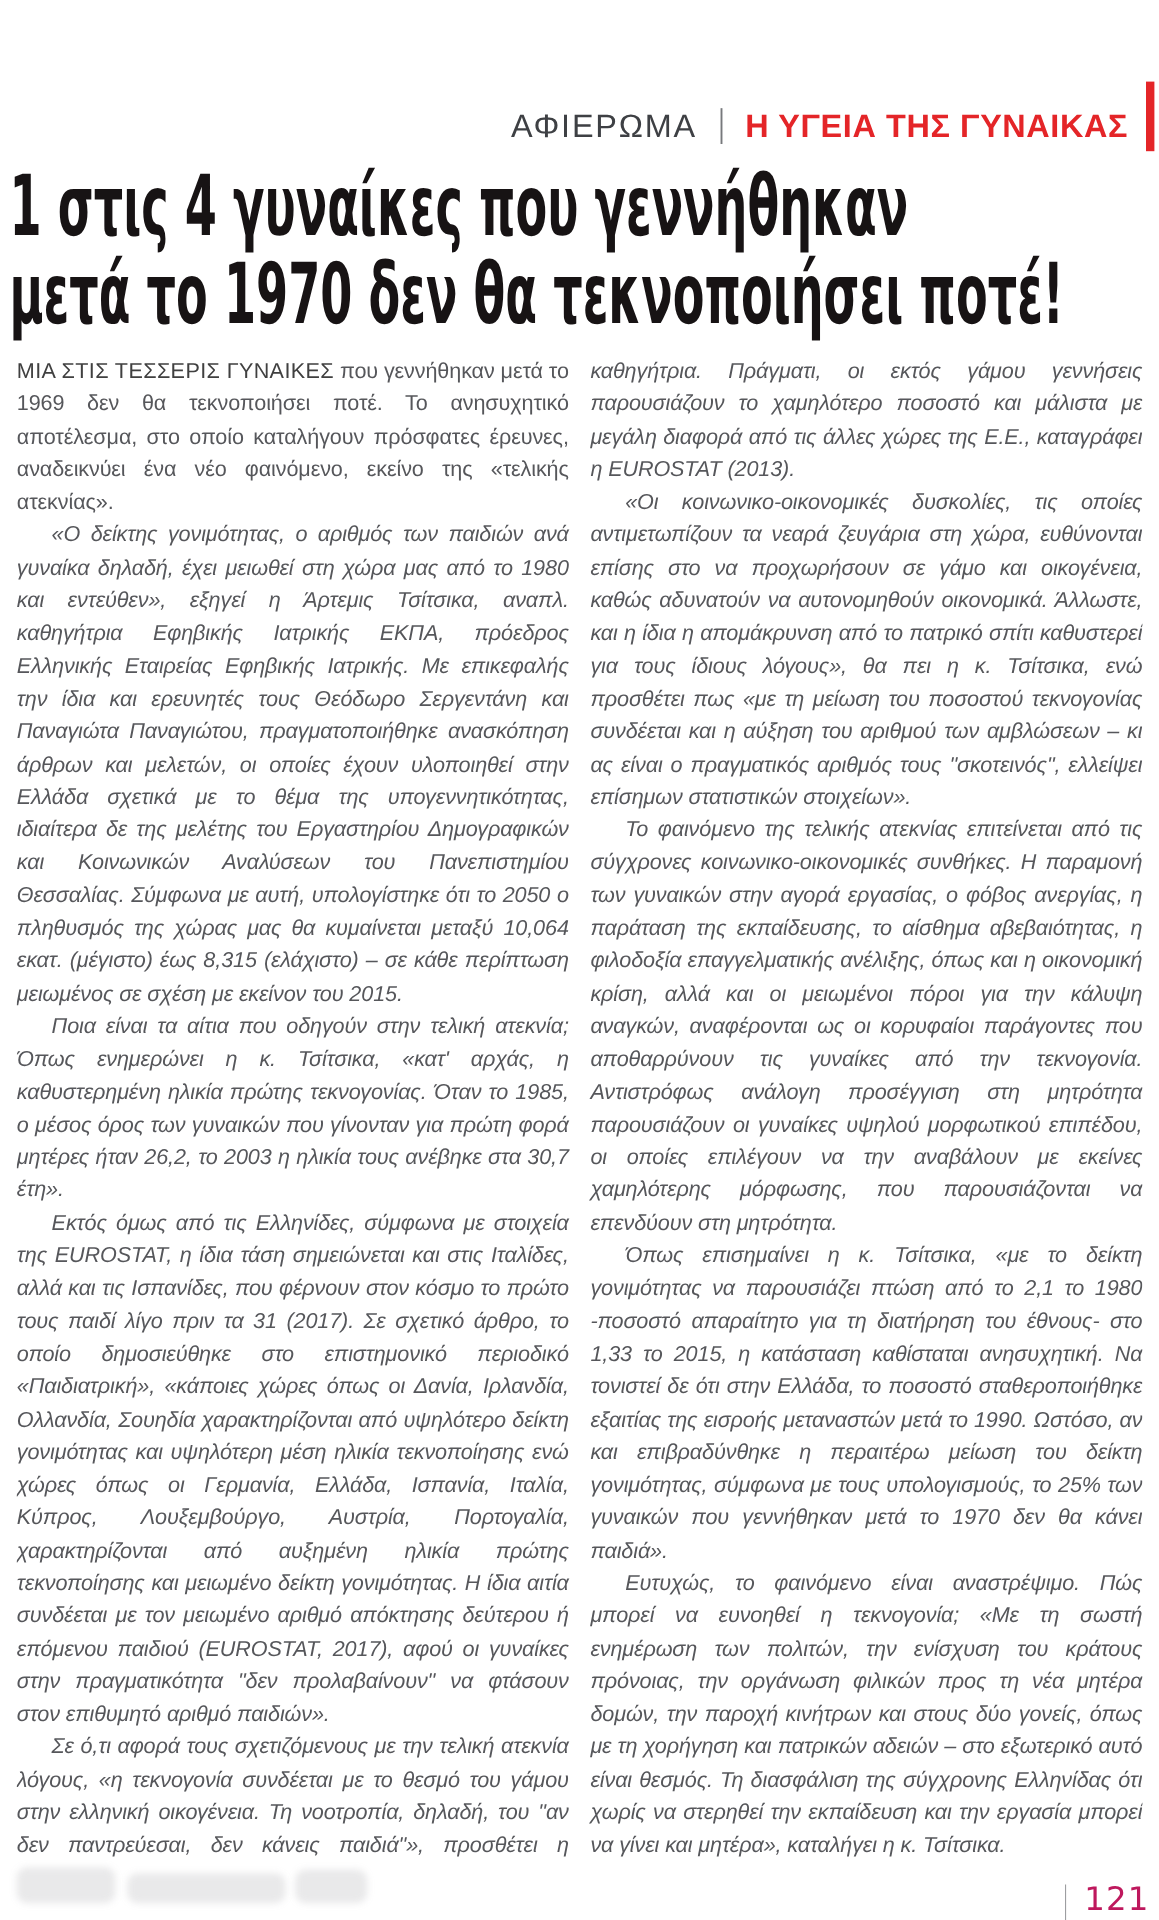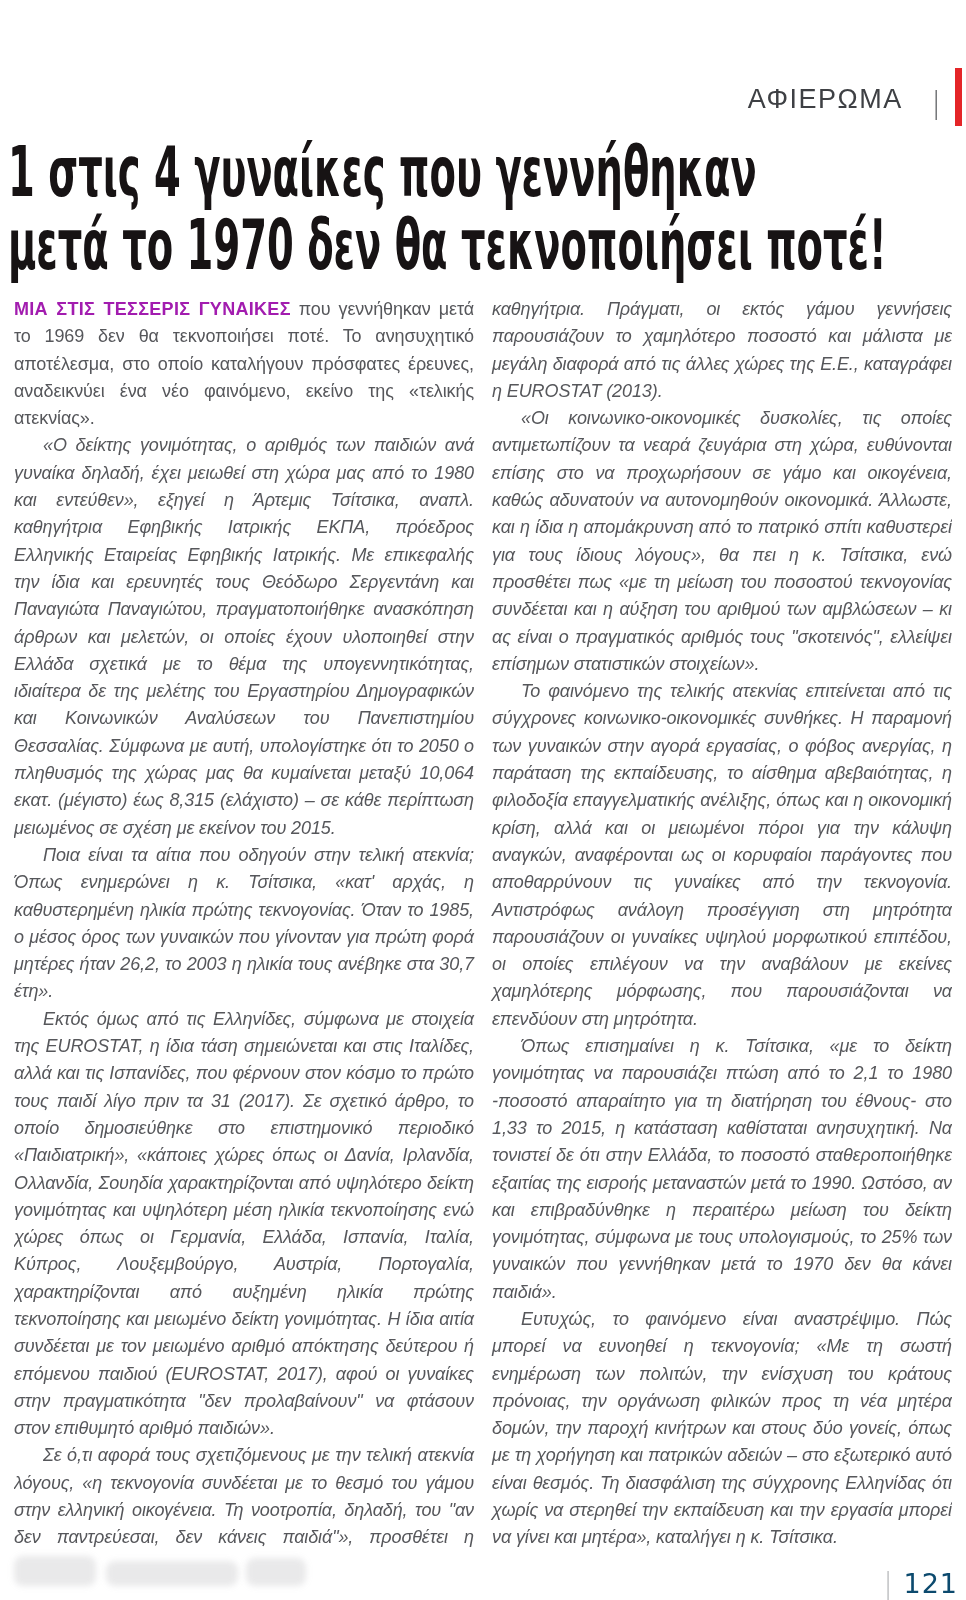--- a/index.html
+++ b/index.html
@@ -5,21 +5,21 @@
   html,body{margin:0;padding:0;}
   body{
     width:966px;height:1600px;background:#ffffff;position:relative;
     font-family:"Liberation Sans", sans-serif;overflow:hidden;
   }
   .page{position:absolute;inset:0;background:#ffffff;}
 
   
   .kicker-row{
     position:absolute;top:84px;right:26px;
-    display:flex;align-items:flex-start;gap:29px;white-space:nowrap;
+    display:flex;align-items:flex-end;gap:16px;white-space:nowrap;
   }
   .kicker{font-size:27px;color:#3e4044;letter-spacing:1.5px;font-weight:400;}
   .kicker-sep{font-size:32px;color:#77797c;font-weight:400;transform:scaleX(.6);}
   .section-title{font-size:27px;font-weight:700;color:#e42528;letter-spacing:.5px;}
   .edge-bar{
     position:absolute;top:68px;right:4px;width:7px;height:58px;background:#e42528;
   }
 
   
   .title{
@@ -32,45 +32,46 @@
 
   
   .article-body{
     position:absolute;left:14px;top:296px;width:938px;height:1266px;
     column-count:2;column-gap:18px;column-fill:auto;overflow:hidden;
     font-size:18px;line-height:27.3px;letter-spacing:-0.1px;
     color:#56575b;text-align:justify;hyphens:auto;
   }
   .p{margin:0;}
   .ind{text-indent:29px;font-style:italic;}
-  .lead{font-weight:bold;color:#a21caf;letter-spacing:.3px;}
+  .lead{font-weight:normal;color:#404040;letter-spacing:.3px;}
 
   
   .page-num-row{
     position:absolute;top:1566px;right:8px;
     display:flex;align-items:center;gap:10px;
     font-family:"DejaVu Sans", sans-serif;
   }
   .pn-sep{font-size:30px;color:#8d8f92;font-weight:300;transform:scaleX(.55);}
-  .pn{font-size:27px;color:#0c4a6e;letter-spacing:1px;}
+  .pn{font-size:27px;color:#be185d;letter-spacing:1px;}
 
   
   .ghost{position:absolute;background:rgba(120,120,125,.16);filter:blur(3px);border-radius:9px;}
   .ghost.g1{left:14px;top:1556px;width:82px;height:30px;}
   .ghost.g2{left:106px;top:1561px;width:132px;height:25px;}
   .ghost.g3{left:246px;top:1558px;width:60px;height:28px;}
 </style>
 </head>
 <body>
 
 <div class="page">
 
   <div class="kicker-row">
     <span class="kicker">ΑΦΙΕΡΩΜΑ</span>
     <span class="kicker-sep">|</span>
+    <span class="section-title">Η ΥΓΕΙΑ ΤΗΣ ΓΥΝΑΙΚΑΣ</span>
   </div>
   <div class="edge-bar"></div>
 
   <h1 class="title">
     <span class="t-line">1 στις 4 γυναίκες που γεννήθηκαν</span>
     <span class="t-line">μετά το 1970 δεν θα τεκνοποιήσει ποτέ!</span>
   </h1>
 
   <div class="article-body">
     <p class="p"><span class="lead">ΜΙΑ ΣΤΙΣ ΤΕΣΣΕΡΙΣ ΓΥΝΑΙΚΕΣ</span>

